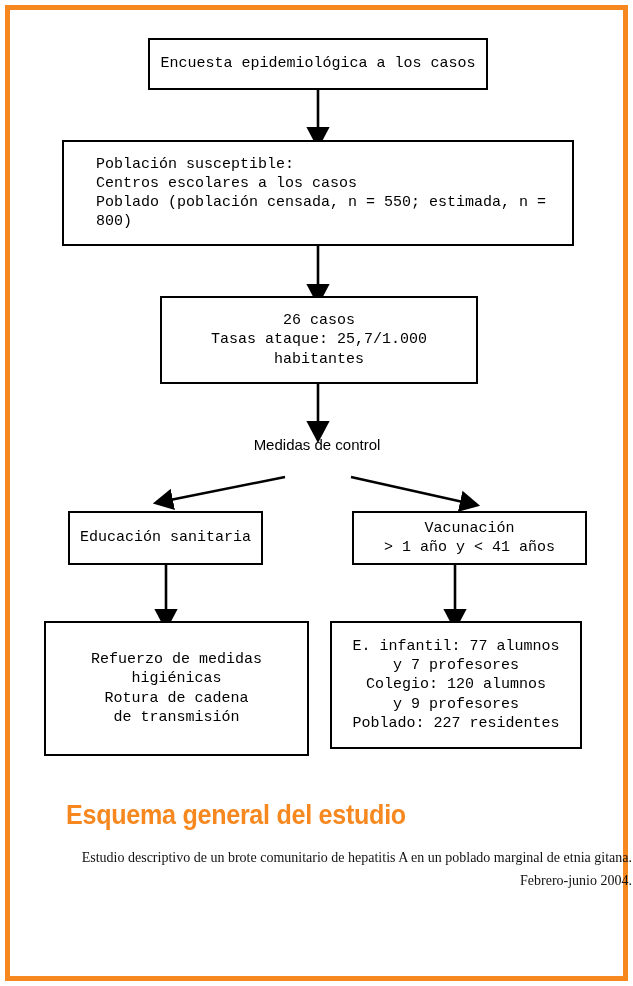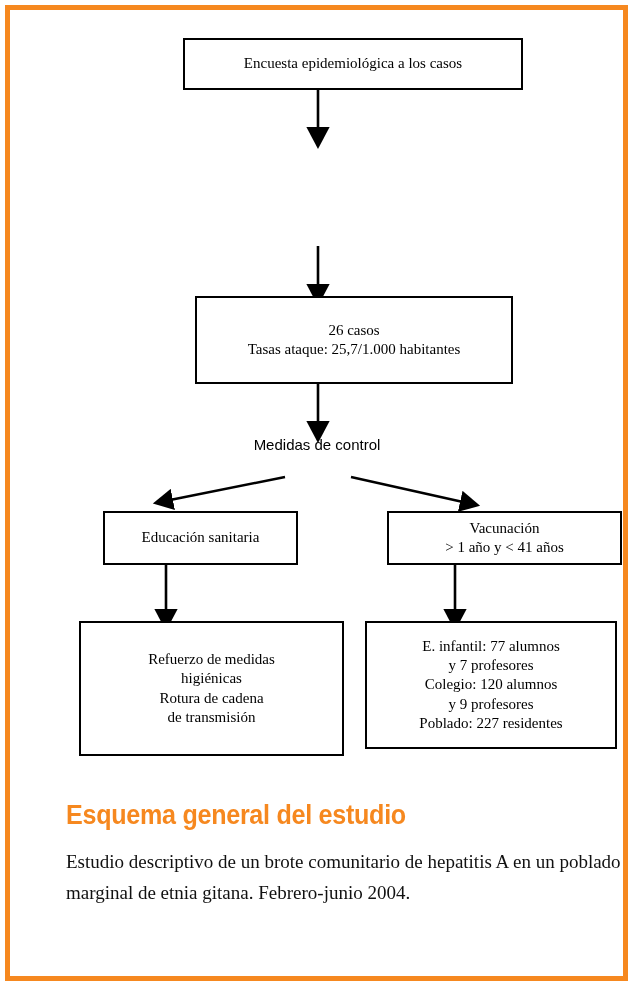--- a/index.html
+++ b/index.html
@@ -39,26 +39,25 @@
   }
   .node-box {
     position: absolute;
     border: 2px solid #000000;
     background: #ffffff;
     box-sizing: border-box;
     display: flex;
     align-items: center;
     justify-content: center;
     color: #000000;
-    font-family: Liberation Serif, serif;
+    font-family: Liberation Mono, monospace;
     font-size: 15px;
     line-height: 1.28;
     text-align: center;
     white-space: pre-line;
-    margin-left: 35px;
   }
   .node-box.align-left {
     justify-content: flex-start;
     text-align: left;
     padding-left: 32px;
   }
   .plain-label {
     position: absolute;
     font-family: "Liberation Sans", sans-serif;
     font-size: 15px;
@@ -97,25 +96,26 @@
     font-weight: bold;
     font-size: 27px;
     color: #F6881F;
     letter-spacing: -0.3px;
     margin: 0 0 16px 0;
     transform: scaleX(0.93);
     transform-origin: left center;
   }
   .caption-text {
     font-family: "Liberation Serif", serif;
-    font-size: 19px;
+    font-size: 14px;
     line-height: 1.62;
     color: #111111;
     margin: 0;
     max-width: 566px;
+    text-align: right;
   }
 </style>
 </head>
 <body>
 
 <div id="figure-root">
 
   <div class="orange-frame"></div>
 
   <div class="flow-area">
@@ -137,20 +137,23 @@
 
       <line x1="351" y1="477" x2="463" y2="502" stroke="#000000" stroke-width="2.4" marker-end="url(#arrowhead)"></line>
 
       <line x1="166" y1="565" x2="166" y2="612" stroke="#000000" stroke-width="2.6" marker-end="url(#arrowhead)"></line>
 
       <line x1="455" y1="565" x2="455" y2="612" stroke="#000000" stroke-width="2.6" marker-end="url(#arrowhead)"></line>
     </svg>
 
     <div class="node-box" id="box-encuesta">Encuesta epidemiológica a los casos</div>
 
+    <div class="node-box align-left" id="box-poblacion">Población susceptible:
+  Centros escolares a los casos
+  Poblado (población censada, n = 550; estimada, n = 800)</div>
 
     <div class="node-box" id="box-casos">26 casos
 Tasas ataque: 25,7/1.000 habitantes</div>
 
     <div class="plain-label" id="label-medidas">Medidas de control</div>
 
     <div class="node-box" id="box-educacion">Educación sanitaria</div>
 
     <div class="node-box" id="box-vacunacion">Vacunación
 &gt; 1 año y &lt; 41 años</div>

